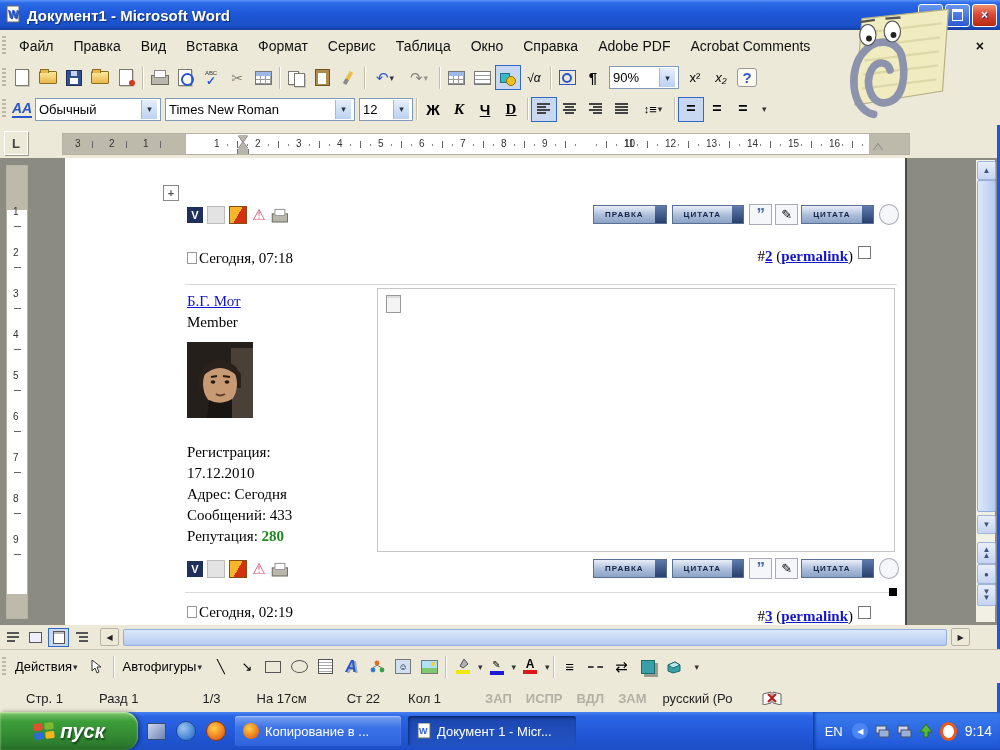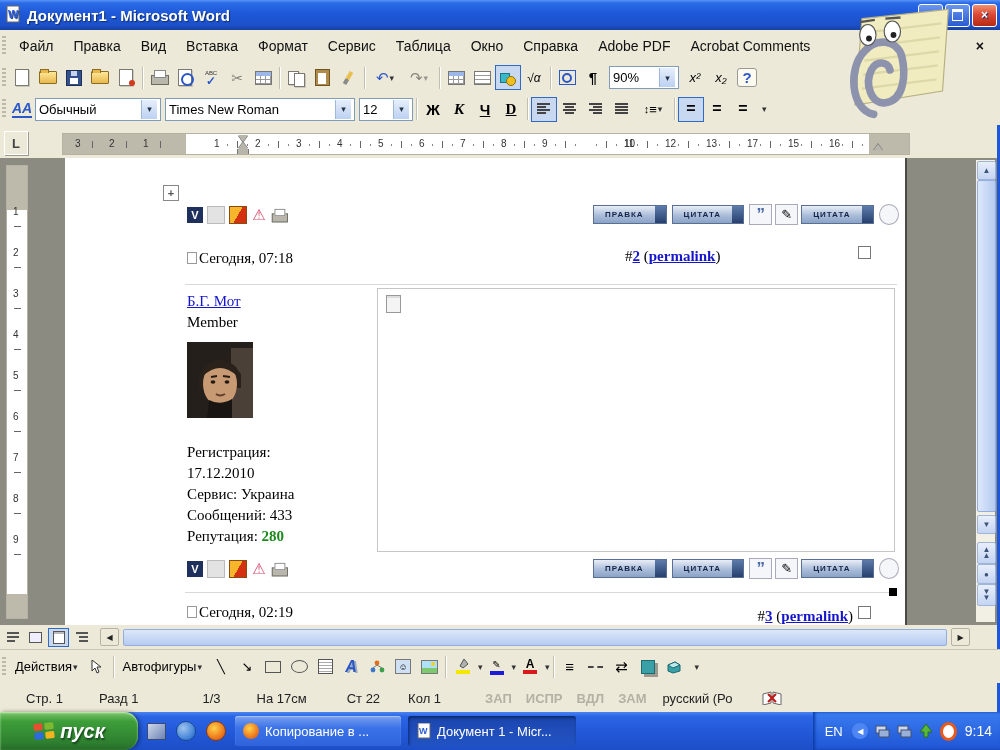--- a/index.html
+++ b/index.html
@@ -240,21 +240,21 @@
       </span>
     </span>
   <span class="icn">
       <span style="font-size:15px;font-weight:bold">¶</span>
     </span>
   <span class="combo" style="width:62px;margin:0 3px">
     <span>90%</span>
     <span class="dbtn">▾</span>
   </span>
   <span class="icn">
-      <span style="font-style:italic">x²</span>
+      <span style="">x²</span>
     </span>
   <span class="icn">
       <span style="font-style:italic">x₂</span>
     </span>
   <span class="icn">
       <span style="color:#2b57c8;font-weight:bold;font-size:15px;border:1px solid #999;border-radius:3px;padding:0 4px;background:#fdfbef">?</span>
     </span>
 </div>
 
 <div id="fmtbar" class="bar ab">
@@ -381,21 +381,21 @@
       <span class="rtick" style="left: 584px;"></span>
       <span class="rdot" style="left: 594px;"></span>
       <span class="rnum" style="left: 602px;">12</span>
       <span class="rdot" style="left: 615px;"></span>
       <span class="rtick" style="left: 625px;"></span>
       <span class="rdot" style="left: 635px;"></span>
       <span class="rnum" style="left: 643px;">13</span>
       <span class="rdot" style="left: 656px;"></span>
       <span class="rtick" style="left: 666px;"></span>
       <span class="rdot" style="left: 676px;"></span>
-      <span class="rnum" style="left: 684px;">17</span>
+      <span class="rnum" style="left: 684px;">14</span>
       <span class="rdot" style="left: 697px;"></span>
       <span class="rtick" style="left: 707px;"></span>
       <span class="rdot" style="left: 717px;"></span>
       <span class="rnum" style="left: 725px;">15</span>
       <span class="rdot" style="left: 738px;"></span>
       <span class="rtick" style="left: 748px;"></span>
       <span class="rdot" style="left: 758px;"></span>
       <span class="rnum" style="left: 766px;">16</span>
       <span class="rdot" style="left: 779px;"></span>
       <span class="rtick" style="left: 789px;"></span>
@@ -463,21 +463,21 @@
           <span style="font-size:13px">✎</span>
         </span>
       <span class="fbtn">
           <span class="lab">ЦИТАТА</span>
           <span class="cap"></span>
         </span>
       <span class="qicon" style="border-radius:50%;width:18px"></span>
     </div>
 
     <div class="ab serif" style="left:122px;top:92px;font-size:15px"><span class="phbox"></span><span>Сегодня, 07:18</span></div>
-    <div class="ab serif" style="left:560px;top:90px;width:228px;font-size:15px">
+    <div class="ab serif" style="left:560px;top:90px;width:228px;text-align:right;font-size:15px">
       <span>#</span><a class="doclink" style="font-weight:bold">2</a>
       <span>(</span><a class="doclink" style="font-weight:bold">permalink</a><span>)</span>
     </div>
     <div class="ab chkbox" style="left:793px;top:88px"></div>
     <div class="ab" style="left:120px;top:126px;width:712px;height:1px;background:#d8d8d8"></div>
 
     <div class="ab serif" style="left:122px;top:133px;font-size:15px;line-height:21px">
       <a class="doclink" style="font-weight:normal">Б.Г. Мот</a><br>
       <span>Member</span>
     </div>
@@ -491,21 +491,21 @@
           <ellipse cx="26" cy="40" rx="2.4" ry="1.8" fill="#241a12"></ellipse>
           <ellipse cx="40" cy="40" rx="2.4" ry="1.8" fill="#241a12"></ellipse>
           <path d="M24,35 L30,34 M36,34 L43,35" stroke="#241a12" stroke-width="2"></path>
           <path d="M29,52 Q33,55 38,52" stroke="#5e3c28" stroke-width="2" fill="none"></path>
           <path d="M22,58 Q33,64 45,57 L45,76 L20,76 Z" fill="#181512"></path>
         </svg>
     </div>
     <div class="ab serif" style="left:122px;top:284px;font-size:15px;line-height:21px">
       <div><span>Регистрация:</span></div>
       <div><span>17.12.2010</span></div>
-      <div><span>Сервис: Украина</span></div>
+      <div><span>Адрес: Сегодня</span></div>
       <div><span>Сообщений: 433</span></div>
       <div><span>Репутация:</span> <span style="color:#1e8a1e;font-weight:bold">280</span></div>
     </div>
 
     <div class="ab" style="left:312px;top:130px;width:516px;height:262px;border:1px solid #c6c6c6">
       <span class="ab" style="left:8px;top:6px;width:13px;height:16px;background:#f4f4f4;border:1px solid #999;box-shadow:inset 0 2px 0 #ddd"></span>
     </div>
 
     <div class="ab" style="left:122px;top:402px;display:flex;align-items:center">
       <span class="mini" style="background:#20305c;color:#fff;font-weight:bold;font-size:11px">V</span>

